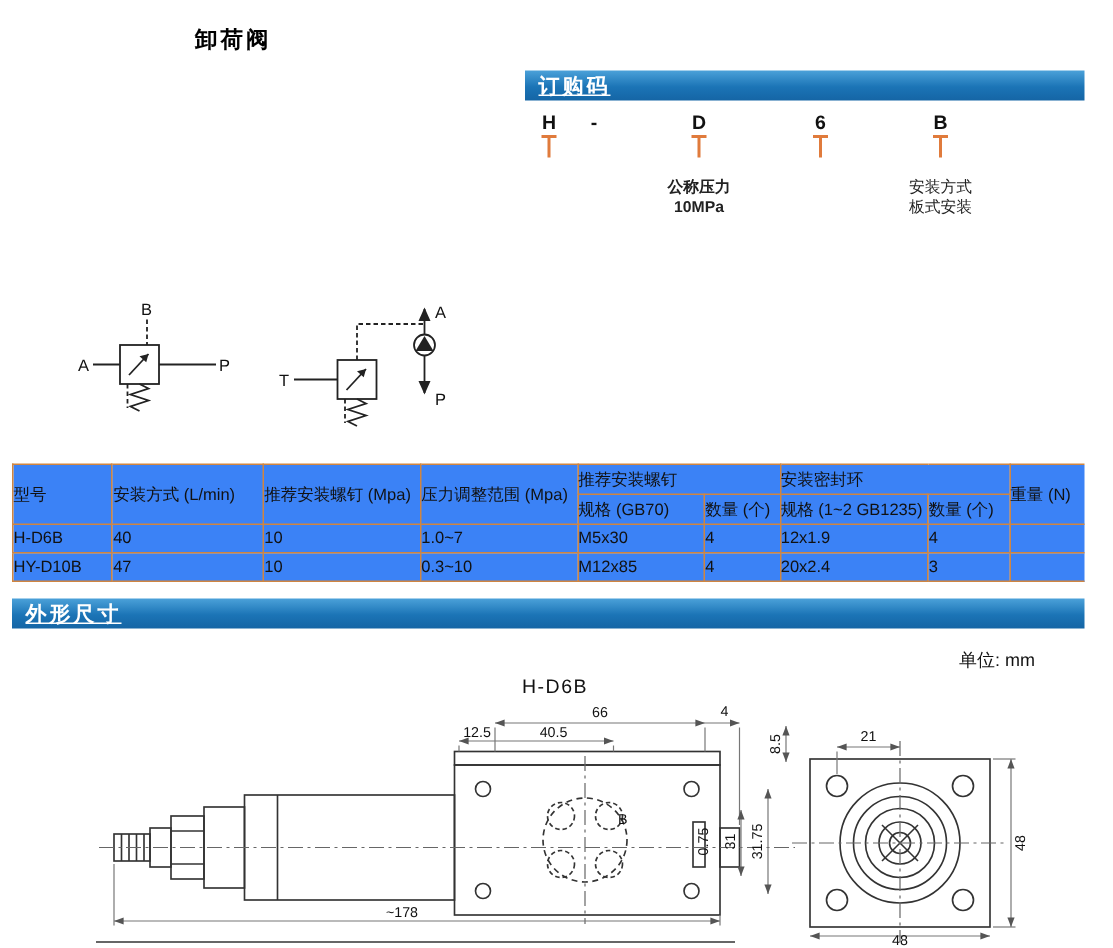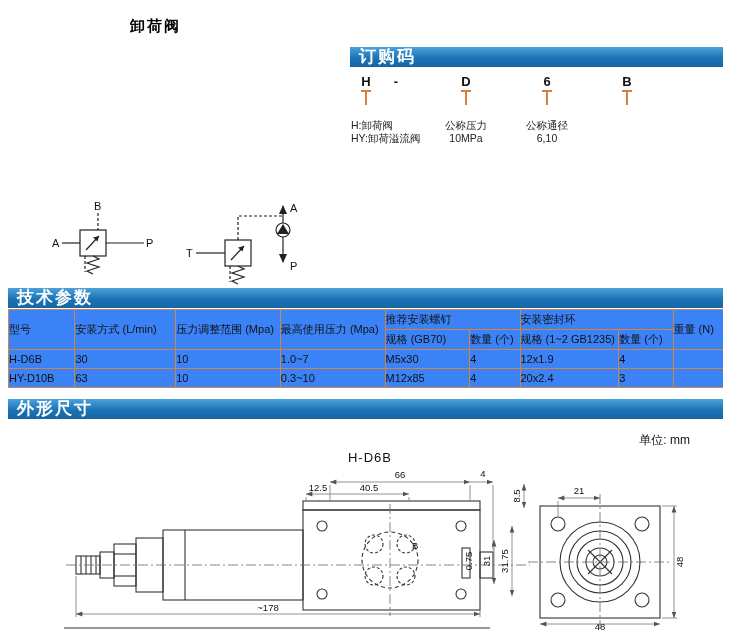--- a/index.html
+++ b/index.html
@@ -3,22 +3,22 @@
 <meta charset="utf-8">
 <style>
   * { margin:0; padding:0; box-sizing:border-box; }
   html,body { background:#ffffff; }
   body { font-family:"Liberation Sans","DejaVu Sans",sans-serif; color:#111; }
   .page { position:relative; width:723px; height:632px; background:#ffffff; overflow:hidden; }
   .abs { position:absolute; }
   .title { font-size:15px; font-weight:bold; letter-spacing:2px; color:#000; }
   .blue-bar {
     background:linear-gradient(180deg,#4ba1d9 0%, #1b74b6 55%, #1565a5 100%);
-    color:#fff; font-weight:bold; font-size:17px; height:20px; line-height:20px;
-    padding-left:9px; letter-spacing:2px;
+    color:#fff; font-weight:bold; font-size:14px; height:20px; line-height:20px;
+    padding-left:9px; letter-spacing:2px;text-decoration:underline;
   }
   .code { font-size:13px; font-weight:bold; text-align:center; width:30px; }
   .connector { width:2px; height:13px; background:#e07b3c; }
   .connector::before { content:""; position:absolute; left:-4px; top:-2px; width:10px; height:2px; background:#e07b3c; }
   .desc { font-size:10.5px; line-height:13px; color:#222; }
   .desc.center { text-align:center; }
   .unit-note { font-size:12px; color:#111; text-align:right; }
   .model-label { font-size:13px; color:#111; text-align:center; letter-spacing:1px; }
   table.tech { border-collapse:collapse; width:726px; table-layout:fixed; font-size:11px; background:#fff; }
   table.tech th, table.tech td {
@@ -42,31 +42,27 @@
   <div class="abs code" style="left:381px;top:74px;">-</div>
   <div class="abs code" style="left:451px;top:74px;">D</div>
   <div class="abs code" style="left:532px;top:74px;">6</div>
   <div class="abs code" style="left:612px;top:74px;">B</div>
 
   <div class="abs connector" style="left:365px;top:92px;"></div>
   <div class="abs connector" style="left:465px;top:92px;"></div>
   <div class="abs connector" style="left:546px;top:92px;"></div>
   <div class="abs connector" style="left:626px;top:92px;"></div>
 
-  <div class="abs desc" style="left:351px;top:119px;width:100px;">
-    <div>H:卸荷阀</div>
-    <div>HY:卸荷溢流阀</div>
-  </div>
-  <div class="abs desc center" style="left:426px;top:119px;width:80px;">
+  <div class="abs desc center" style="left:426px;top:119px;width:80px;font-weight:bold;">
     <div>公称压力</div>
     <div>10MPa</div>
   </div>
-  <div class="abs desc center" style="left:507px;top:119px;width:80px;">
-    <div>公称通径</div>
-    <div>6,10</div>
+  <div class="abs desc center" style="left:587px;top:119px;width:80px;">
+    <div>安装方式</div>
+    <div>板式安装</div>
   </div>
 
   <svg class="abs" style="left:50px;top:198px;" width="270" height="95" viewBox="0 0 270 95">
     <g stroke="#222" fill="none" stroke-width="1.2">
       <line x1="48" y1="15" x2="48" y2="32" stroke-dasharray="3 2"></line>
       <rect x="30" y="32" width="26" height="26"></rect>
       <line x1="36" y1="52" x2="49" y2="38"></line>
       <polygon points="49,38 43,39.5 47.5,43.5" fill="#222" stroke="none"></polygon>
       <line x1="12" y1="45" x2="30" y2="45"></line>
       <line x1="56" y1="45" x2="94" y2="45"></line>
@@ -93,66 +89,65 @@
       <line x1="233" y1="39" x2="233" y2="64"></line>
       <polygon points="229,56 237,56 233,65" fill="#222" stroke="none"></polygon>
     </g>
     <g font-size="11" fill="#111" stroke="none">
       <text x="136" y="59">T</text>
       <text x="240" y="14">A</text>
       <text x="240" y="72">P</text>
     </g>
   </svg>
 
-  <div class="abs blue-bar" style="left:8px;top:288px;width:726px;">技术参数</div>
 
   <table class="tech abs" style="left:8px;top:309px;">
     <colgroup>
       <col style="width:66px">
         <col style="width:100px">
         <col style="width:104px">
         <col style="width:104px">
       <col style="width:84px">
         <col style="width:50px">
         <col style="width:98px">
         <col style="width:54px">
         <col style="width:60px">
     </colgroup>
     <thead>
       <tr>
         <th rowspan="2">型号</th>
         <th rowspan="2">安装方式 (L/min)</th>
+        <th rowspan="2">推荐安装螺钉 (Mpa)</th>
         <th rowspan="2">压力调整范围 (Mpa)</th>
-        <th rowspan="2">最高使用压力 (Mpa)</th>
         <th colspan="2">推荐安装螺钉</th>
         <th colspan="2">安装密封环</th>
         <th rowspan="2">重量 (N)</th>
       </tr>
       <tr>
         <th>规格 (GB70)</th>
         <th>数量 (个)</th>
         <th>规格 (1~2 GB1235)</th>
         <th>数量 (个)</th>
       </tr>
     </thead>
     <tbody>
       <tr>
         <td>H-D6B</td>
-        <td>30</td>
+        <td>40</td>
         <td>10</td>
         <td>1.0~7</td>
         <td>M5x30</td>
         <td>4</td>
         <td>12x1.9</td>
         <td>4</td>
         <td></td>
       </tr>
       <tr>
         <td>HY-D10B</td>
-        <td>63</td>
+        <td>47</td>
         <td>10</td>
         <td>0.3~10</td>
         <td>M12x85</td>
         <td>4</td>
         <td>20x2.4</td>
         <td>3</td>
         <td></td>
       </tr>
     </tbody>
   </table>

